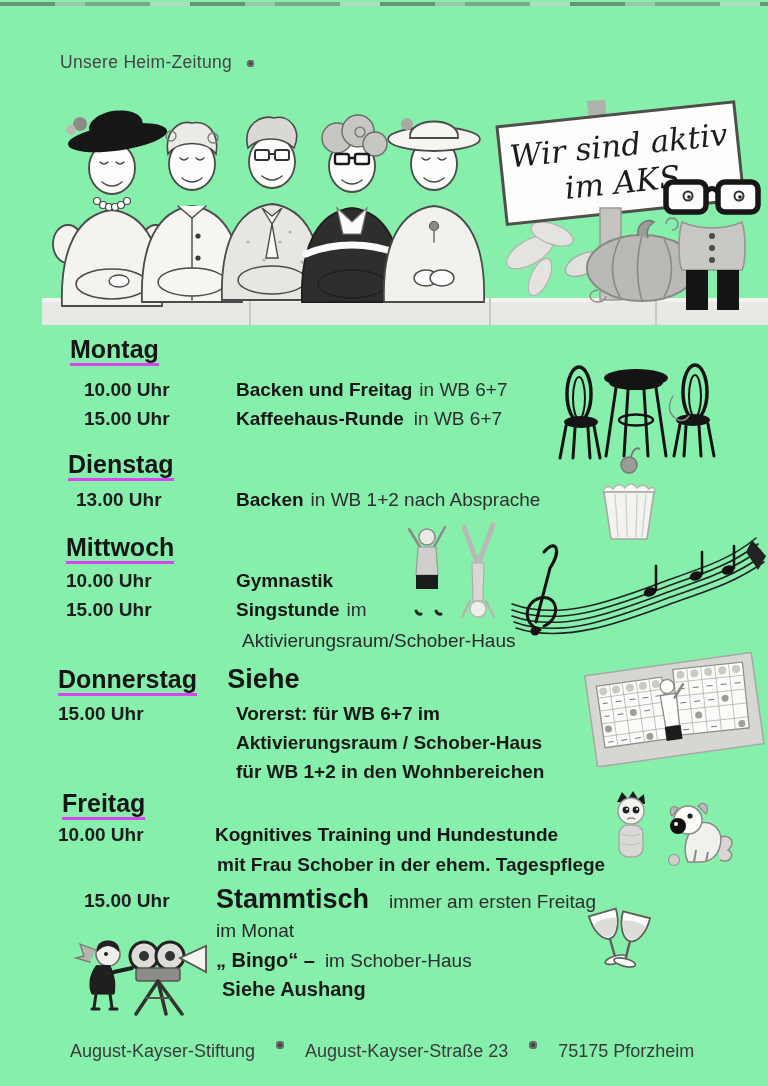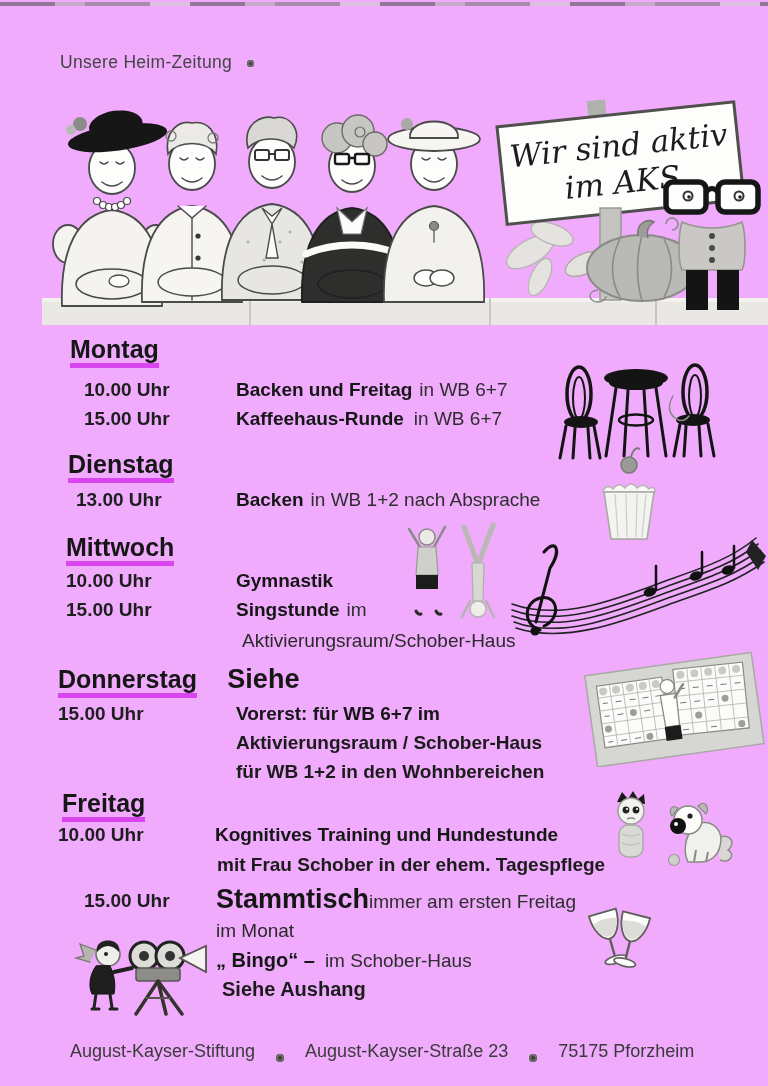--- a/index.html
+++ b/index.html
@@ -1,32 +1,32 @@
 <!DOCTYPE html>
 <html><head>
 <meta charset="utf-8">
 <style>
   html,body{margin:0;padding:0;}
   body{width:768px;height:1086px;background:#e9e9e7;font-family:"Liberation Sans",sans-serif;}
-  .page{position:relative;width:768px;height:1086px;background:#f0abfc;overflow:hidden;}
+  .page{position:relative;width:768px;height:1086px;background:#86efac;overflow:hidden;}
   .abs{position:absolute;}
   .scanline{position:absolute;top:2px;left:0;width:768px;height:4px;opacity:.55;
     background:repeating-linear-gradient(90deg,#4a4a4a 0 55px,#a9a9a6 55px 85px,#6f6f6d 85px 150px,#cfcfcc 150px 190px);}
   .hdr{font-size:17.5px;color:#454545;letter-spacing:.3px;}
   .dot{display:inline-block;width:8px;height:8px;border-radius:50%;background:#3f3f3d;box-shadow:inset 0 0 0 2px #6c6c6a;vertical-align:middle;}
-  .day{display:inline-block;font-size:25px;font-weight:700;color:#161616;border-bottom:5px solid #d946ef;padding-bottom:1px;line-height:1.05;}
+  .day{display:inline-block;font-size:25px;font-weight:700;color:#161616;border-bottom:3px solid #d946ef;padding-bottom:1px;line-height:1.05;}
   .bigword{font-size:27px;font-weight:700;color:#161616;}
   .row{position:absolute;left:0;width:768px;}
   .time{position:absolute;font-size:19px;font-weight:700;color:#1e1e1e;white-space:nowrap;}
   .desc{position:absolute;font-size:19px;color:#2a2a2a;white-space:nowrap;}
   .desc b{color:#161616;}
   .desc .n{margin-left:7px;font-weight:400;color:#2e2e2e;}
   .cont{position:absolute;font-size:19px;color:#2a2a2a;white-space:nowrap;}
   .cont.bold{font-weight:700;color:#1b1b1b;}
-  .footer{position:absolute;left:70px;top:1041px;width:660px;font-size:18px;color:#3a3a3a;display:flex;align-items:flex-end;gap:21px;white-space:nowrap;}
+  .footer{position:absolute;left:70px;top:1041px;width:660px;font-size:18px;color:#3a3a3a;display:flex;align-items:flex-start;gap:21px;white-space:nowrap;}
   svg{display:block;}
   text.signtext{font-family:"DejaVu Serif",serif;font-style:italic;fill:#1c1c1c;}
 </style>
 </head>
 <body>
 
 <div class="page">
 
   <div class="scanline"></div>
 
@@ -373,21 +373,21 @@
     <path d="M32,8 C38,2 44,8 40,16 Z" fill="#bbbab6" stroke="#8a8a86" stroke-width="1.2"></path>
     <circle cx="12" cy="28" r="8" fill="#111"></circle>
     <circle cx="10" cy="26" r="2" fill="#fff"></circle>
     <circle cx="24" cy="18" r="2.6" fill="#222"></circle>
     <path d="M28,64 L30,52 M40,64 L42,54" stroke="#8a8a86" stroke-width="2" fill="none"></path>
     <circle cx="8" cy="62" r="5.5" fill="#cfcfcc" stroke="#9a9a96" stroke-width="1.2"></circle>
   </svg>
 
   <div class="row" style="top:884px;">
     <span class="time" style="left:84px;top:6px;">15.00 Uhr</span>
-    <span class="desc" style="left:216px;"><b style="font-size:27px;">Stammtisch</b><span class="n" style="margin-left:0;">immer am ersten Freitag</span></span>
+    <span class="desc" style="left:216px;"><b style="font-size:27px;">Stammtisch</b><span class="n" style="margin-left:20px;">immer am ersten Freitag</span></span>
   </div>
   <div class="cont" style="left:216px;top:920px;">im Monat</div>
   <div class="row" style="top:949px;">
     <span class="desc" style="left:216px;"><b style="font-size:20px;">„ Bingo“ –</b><span class="n" style="margin-left:10px;">im Schober-Haus</span></span>
   </div>
   <div class="cont bold" style="left:222px;top:978px;font-size:20px;">Siehe Aushang</div>
 
   <svg class="abs" style="left:70px;top:928px;" width="170" height="88" viewBox="0 0 170 88" stroke-linecap="round">
     <path d="M26,22 L10,16 L14,28 L6,30 L20,34" fill="#b5b4b0" stroke="#77766f" stroke-width="1.3"></path>
     <circle cx="38" cy="26" r="12" fill="#efeeea" stroke="#6a6a66" stroke-width="1.5"></circle>

